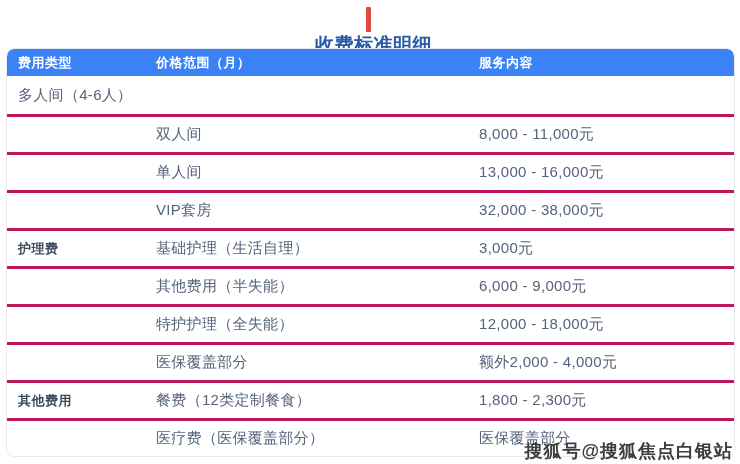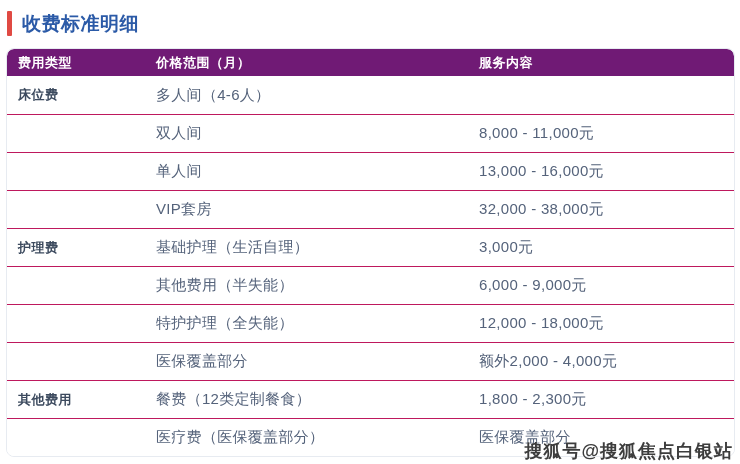--- a/index.html
+++ b/index.html
@@ -1,15 +1,15 @@
 <!DOCTYPE html>
 <html><head>
 <meta charset="utf-8">
 <style>
-  * { box-sizing: border-box; }
+  * { box-sizing: border-box; flex-direction: column; }
   html, body { margin: 0; padding: 0; }
   body {
     width: 740px;
     height: 464px;
     background: #ffffff;
     font-family: "Liberation Sans", "DejaVu Sans", sans-serif;
     position: relative;
     overflow: hidden;
   }
 
@@ -43,41 +43,41 @@
     width: 729px;
     border-radius: 8px;
     border: 1px solid #e7ebf1;
     background: #ffffff;
     overflow: hidden;
   }
   .thead {
     display: grid;
     grid-template-columns: 138px 323px 1fr;
     align-items: center;
-    background: #701a75;
+    background: #3b82f6;
     height: 27px;
     padding-left: 11px;
     border-radius: 7px 7px 0 0;
   }
   .thead .hcell {
     color: #ffffff;
     font-size: 13px;
     font-weight: bold;
     letter-spacing: 0.5px;
   }
   .trow {
     display: grid;
     grid-template-columns: 138px 323px 1fr;
     align-items: center;
     height: 38px;
     padding-left: 11px;
     background: #ffffff;
   }
   .trow + .trow {
-    border-top: 1px solid #be185d;
+    border-top: 3px solid #be185d;
   }
   .cell-type {
     font-size: 13px;
     font-weight: bold;
     color: #3c4a5e;
     letter-spacing: 0.5px;
   }
   .cell-service, .cell-price {
     font-size: 15px;
     color: #55637b;
@@ -106,21 +106,20 @@
 </div>
 
 <div class="table-card">
   <div class="thead">
     <div class="hcell">费用类型</div>
     <div class="hcell">价格范围（月）</div>
     <div class="hcell">服务内容</div>
   </div>
 
   <div class="trow">
-    <div class="cell-type">床位费</div>
     <div class="cell-service">多人间（4-6人）</div>
   </div>
   <div class="trow">
     <div class="cell-type"></div>
     <div class="cell-service">双人间</div>
     <div class="cell-price">8,000 - 11,000元</div>
   </div>
   <div class="trow">
     <div class="cell-type"></div>
     <div class="cell-service">单人间</div>

